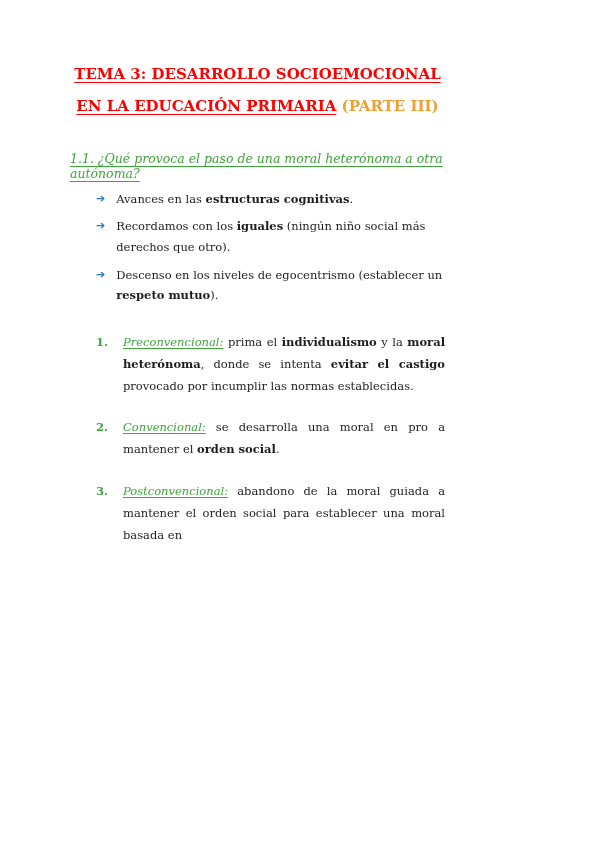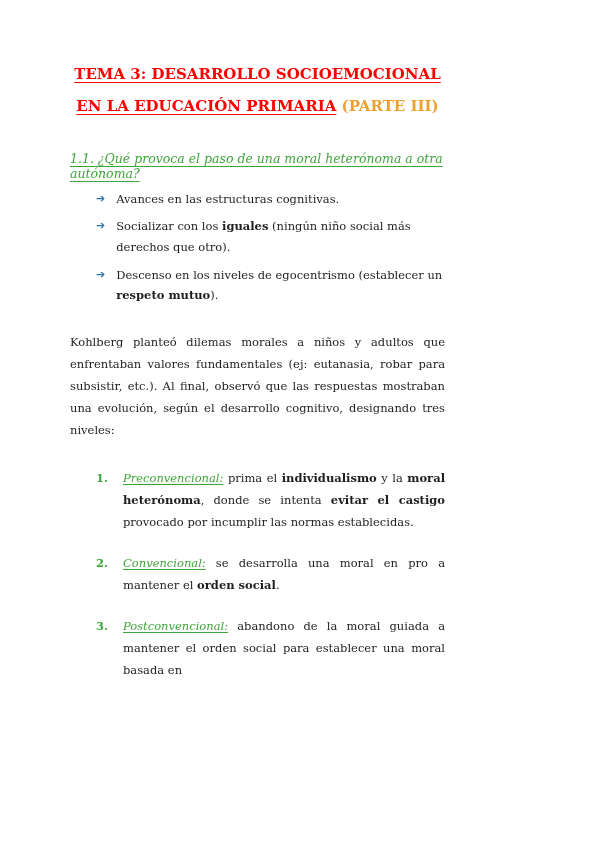--- a/index.html
+++ b/index.html
@@ -97,35 +97,34 @@
 
   <div class="doc-title"><span style="text-decoration: underline; color: rgb(255, 0, 0);">TEMA 3: DESARROLLO SOCIOEMOCIONAL EN LA EDUCACIÓN PRIMARIA</span><span style="color: rgb(239, 160, 50);"> </span><span style="color: rgb(239, 160, 50);">(PARTE III)</span></div>
 
 
   <h3 class="sub-heading">1.1. ¿Qué provoca el paso de una moral heterónoma a otra autónoma?</h3>
 
 
   <ul class="factors-list">
     <li class="factor-item">
       <span class="arrow">➔</span>
-      <span class="factor-text"><span>Avances en las </span><span style="font-weight: normal;">estructuras cognitivas</span><span>.</span></span>
+      <span class="factor-text"><span>Avances en las </span><span style="font-weight: bold;">estructuras cognitivas</span><span>.</span></span>
     </li>
     <li class="factor-item">
       <span class="arrow">➔</span>
-      <span class="factor-text"><span>Socializar con los </span><span style="font-weight: bold;">iguales</span><span> (ningún niño social más derechos que otro).</span></span>
+      <span class="factor-text"><span>Recordamos con los </span><span style="font-weight: bold;">iguales</span><span> (ningún niño social más derechos que otro).</span></span>
     </li>
     <li class="factor-item">
       <span class="arrow">➔</span>
       <span class="factor-text"><span>Descenso en los niveles de egocentrismo (establecer un </span><span style="font-weight: bold;">respeto mutuo</span><span>).</span></span>
     </li>
   </ul>
 
 
 
-  <p class="body-text">Kohlberg planteó dilemas morales a niños y adultos que enfrentaban valores fundamentales (ej: eutanasia, robar para subsistir, etc.). Al final, observó que las respuestas mostraban una evolución, según el desarrollo cognitivo, designando tres niveles:</p>
 
   <ol class="levels-list">
     <li class="level-item">
       <span class="level-number">1.</span>
       <span class="level-text"><span style="font-style: italic; text-decoration: underline; color: rgb(62, 165, 59);">Preconvencional:</span><span> prima el </span><span style="font-weight: bold;">individualismo</span><span> y la </span><span style="font-weight: bold;">moral heterónoma</span><span>, donde se intenta </span><span style="font-weight: bold;">evitar el castigo</span><span> provocado por incumplir las normas establecidas.</span></span>
     </li>
     <li class="level-item">
       <span class="level-number">2.</span>
       <span class="level-text"><span style="font-style: italic; text-decoration: underline; color: rgb(62, 165, 59);">Convencional:</span><span> se desarrolla una moral en pro a mantener el </span><span style="font-weight: bold;">orden social</span><span>.</span></span>
     </li>

